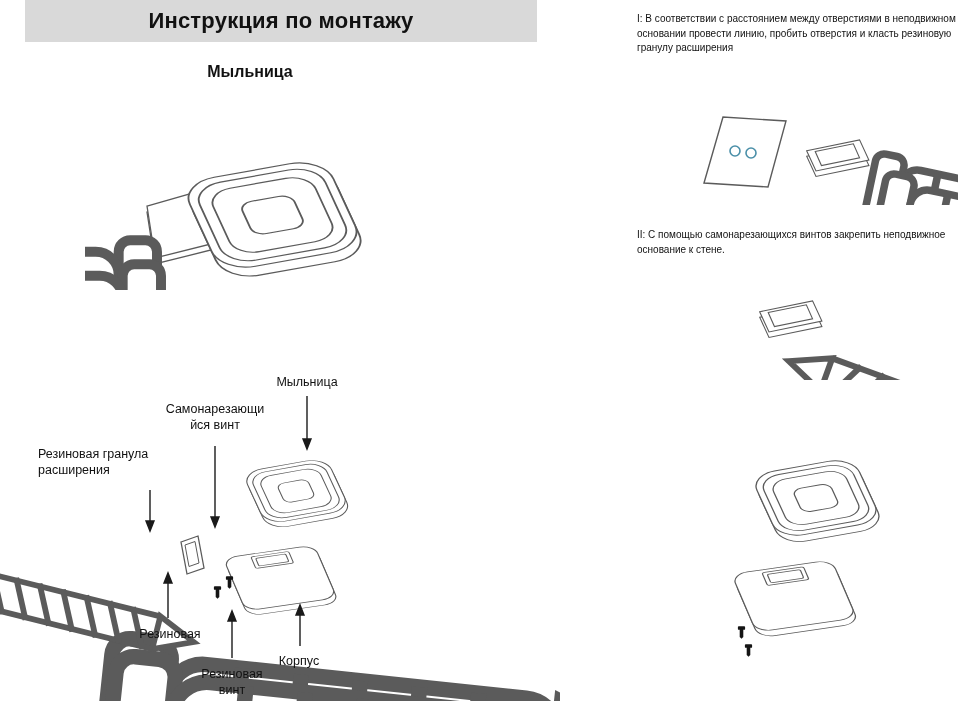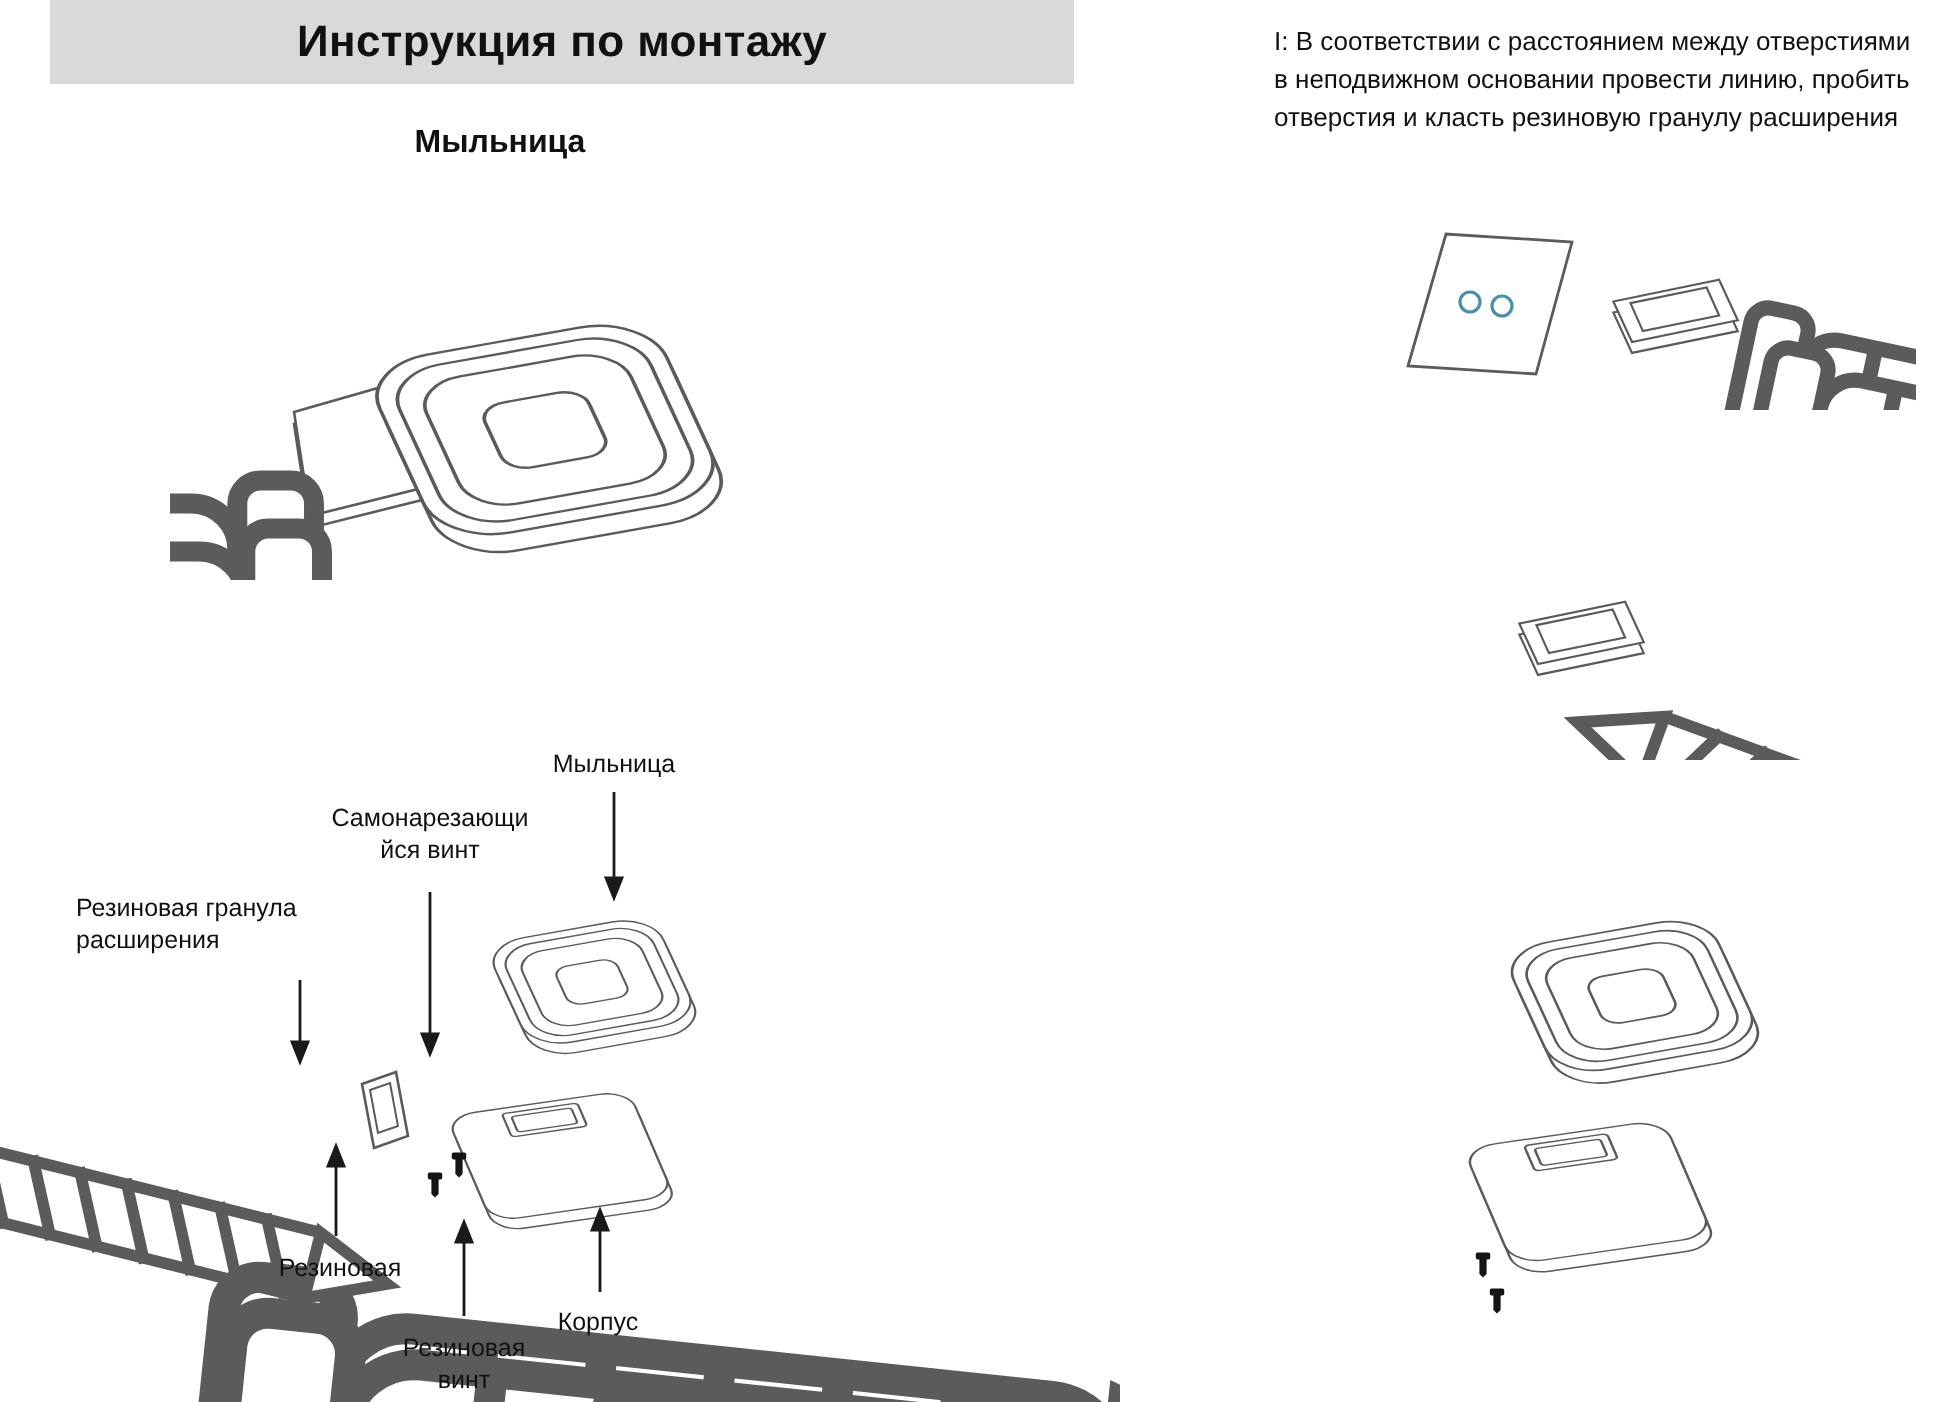--- a/index.html
+++ b/index.html
@@ -4,21 +4,21 @@
 <style>
   *{margin:0;padding:0;box-sizing:border-box}
   html,body{width:970px;height:701px}
   body{background:#fff;font-family:"Liberation Sans",sans-serif;color:#111;position:relative;overflow:hidden}
   .abs{position:absolute}
   .header-bar{left:25px;top:0;width:512px;height:42px;background:#d9d9d9;display:flex;align-items:center;justify-content:center;font-size:22px;font-weight:600;letter-spacing:.2px}
   .subtitle{left:0;top:63px;width:500px;text-align:center;font-size:16px;font-weight:600}
   .dlabel{position:absolute;font-size:12.5px;line-height:1.28;white-space:pre-line;text-align:center;color:#111}
   .dlabel.left{text-align:left}
   .right-col{left:633px;top:0;width:337px;height:701px;position:absolute}
-  .step-text{position:absolute;left:4px;width:328px;font-size:13px;line-height:1.45;color:#111}
+  .step-text{position:absolute;left:4px;width:328px;font-size:10px;line-height:1.45;color:#111}
   svg{display:block}
 </style>
 </head>
 <body>
 
 <svg width="0" height="0" style="position:absolute" aria-hidden="true">
   <defs>
     <symbol id="dish" viewBox="0 0 200 150" overflow="visible">
       <g transform="translate(100,75) scale(1,0.62) rotate(-16)" stroke="#5b5b5b" stroke-width="2" fill="#fff">
         <rect x="-80" y="-64" width="160" height="160" rx="38"></rect>
@@ -143,20 +143,21 @@
     </g>
     <g fill="none" stroke="#4a8fa8" stroke-width="1.6">
       <circle cx="42" cy="46" r="5"></circle>
         <circle cx="58" cy="48" r="5"></circle>
     </g>
     <use href="#frame-bracket" x="109" y="30" width="70" height="44"></use>
     <use href="#anchor" transform="translate(188,30) rotate(12) scale(1.05)"></use>
     <use href="#anchor" transform="translate(198,50) rotate(12) scale(1.05)"></use>
   </svg>
 
+  <p class="step-text" style="top:228px">II: С помощью самонарезающихся винтов закрепить неподвижное основание к стене.</p>
   <svg class="abs" style="left:110px;top:285px" width="220" height="95" viewBox="0 0 220 95">
     <use href="#frame-bracket" x="12" y="11" width="70" height="44"></use>
     <use href="#screw" transform="translate(60,8) rotate(20) scale(1.45)"></use>
     <use href="#screw" transform="translate(54,40) rotate(20) scale(1.45)"></use>
   </svg>
 
   <svg class="abs" style="left:80px;top:448px" width="280" height="215" viewBox="0 0 280 215">
     <use href="#dish" x="28" y="0" width="150" height="100"></use>
     <use href="#body-plate" x="5" y="104" width="152" height="88"></use>
     <use href="#stud" x="24" y="178" width="9" height="13"></use>

